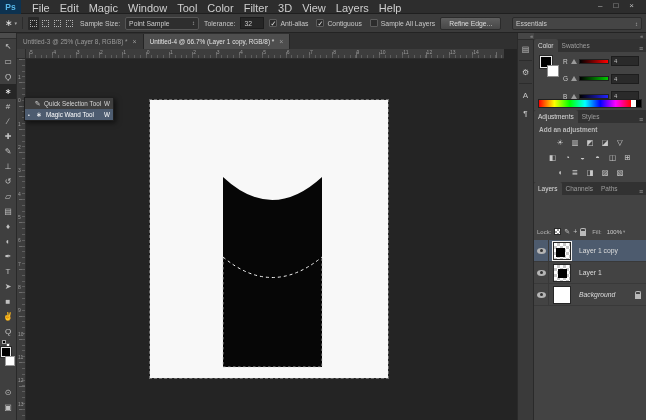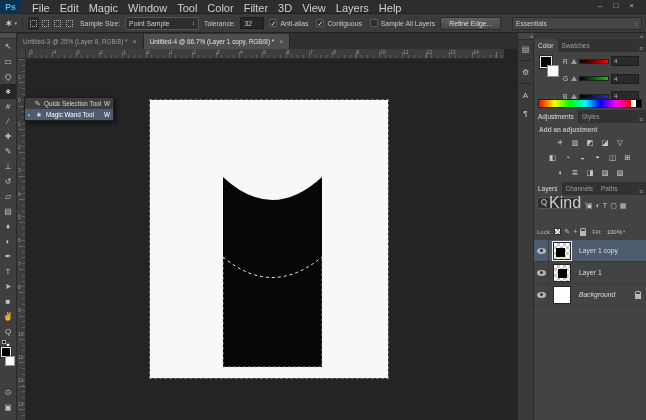--- a/index.html
+++ b/index.html
@@ -445,30 +445,20 @@
       </div>
   </div>
 
   <div id="lay-head" class="phead">
       <span class="ptab active">Layers</span>
       <span class="ptab">Channels</span>
       <span class="ptab">Paths</span>
       <span class="pm">≡</span>
     </div>
   <div id="lay-body">
-    <div id="filterrow" class="lrowbar">
-      <span id="kindbox" class="dd">
-        <span style="display:flex;align-items:center;gap:2px">
-          <span class="mag"></span>
-          <span>Kind</span>
-        </span>
-        <span class="updown">↕</span>
-      </span>
-      <span id="ficons"><span class="fic">▣</span><span class="fic">◐</span><span class="fic">T</span><span class="fic">▢</span><span class="fic">▦</span></span>
-    </div>
     <div id="lockrow" class="lrowbar">
       <span class="small-label" style="margin-left:0">Lock:</span>
       <span id="lockicons" class="lockicons">
           <span class="minichk"></span>
           <span class="lg">✎</span>
           <span class="lg">+</span>
           <div class="lock"></div>
         </span>
       <span class="small-label">Fill:</span>
       <span class="pct">

